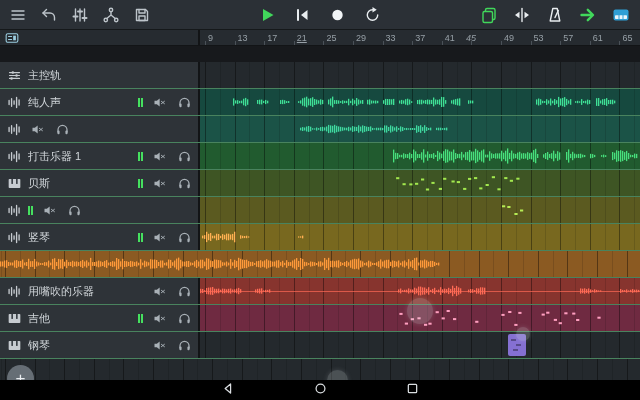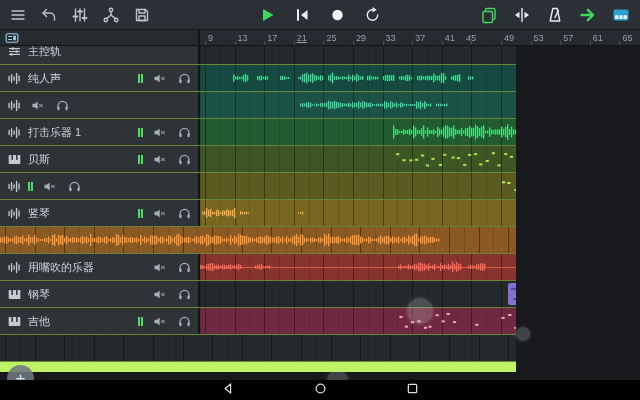--- a/index.html
+++ b/index.html
@@ -11,21 +11,21 @@
   #tb-left{gap:13px;padding-left:9px}
   #tb-center{position:absolute;left:50%;transform:translateX(-50%);gap:17px}
   #tb-right{margin-left:auto;gap:15px;padding-right:10px}
   .icon{display:inline-flex;align-items:center;justify-content:center;line-height:0}
   
   .panel-head{position:absolute;left:0;top:30px;width:200px;height:16px;background:#262b30;border-bottom:1px solid #121416;border-right:2px solid #121416;display:flex;align-items:center;padding-left:5px;z-index:2}
   .ruler{position:absolute;left:200px;top:30px;width:440px;height:16px;background:#262b30;border-bottom:1px solid #121416;overflow:hidden;z-index:2}
   .ruler-label{position:absolute;top:2.5px;font-size:9px;color:#97a0a7}
   .ruler-tick{position:absolute;bottom:0;width:1px;height:4px;background:#4a5158}
   
-  .tracks{position:absolute;top:38px;left:0;width:516px;height:334px;background:#bef264;z-index:1}
+  .tracks{position:absolute;top:62px;left:0;width:640px;height:334px;background:#86efac;z-index:1}
   .track-row{height:27px;display:flex;border-bottom:1px solid rgba(0,0,0,.45)}
   .track-head{width:200px;background:#2e3338;border-right:2px solid #121416;display:flex;align-items:center;gap:6px;padding:0 4px 0 7px}
   .track-name{font-size:11px;color:#d3d8dc;flex:1;white-space:nowrap;overflow:hidden}
   .meter{width:5px;height:9px;margin-right:1px;flex:0 0 auto;
     background:linear-gradient(90deg,#45e05f 0,#45e05f 2px,transparent 2px,transparent 3px,#45e05f 3px,#45e05f 5px)}
   .tbtn{width:19px;display:inline-flex;justify-content:center;flex:0 0 auto}
   .lane{flex:1;position:relative;overflow:hidden;
     background-image:
       repeating-linear-gradient(90deg, rgba(0,0,0,.30) 0 1px, transparent 1px 29.6px),
       repeating-linear-gradient(90deg, rgba(0,0,0,.13) 0 1px, transparent 1px 14.8px);
@@ -1151,56 +1151,20 @@
       </div>
       <div class="track-row">
         <div class="track-head">
           <span class="icon">
             <svg width="15" height="15" viewBox="0 0 18 18" fill="none" stroke="#bdc4ca" stroke-width="1.4" stroke-linecap="round" stroke-linejoin="round">
               <rect x="2" y="3.5" width="14" height="11" rx="1" fill="#c6cbd0" stroke="none"></rect>
               <rect x="5.2" y="3.5" width="2" height="6" fill="#3b4147" stroke="none"></rect>
               <rect x="10.8" y="3.5" width="2" height="6" fill="#3b4147" stroke="none"></rect>
             </svg>
           </span>
-          <span class="track-name">钢琴</span>
-          <span class="tbtn">
-            <span class="icon">
-              <svg width="15" height="15" viewBox="0 0 18 18" fill="none" stroke="#bdc4ca" stroke-width="1.4" stroke-linecap="round" stroke-linejoin="round">
-                <polygon points="3,7 5.8,7 9.2,4.2 9.2,13.8 5.8,11 3,11" fill="#a9b1b7" stroke="none"></polygon>
-                <path d="M11.3 7.6l3.6 2.8M14.9 7.6l-3.6 2.8" stroke="#a9b1b7" stroke-width="1.2"></path>
-              </svg>
-            </span>
-          </span>
-          <span class="tbtn">
-            <span class="icon">
-              <svg width="15" height="15" viewBox="0 0 18 18" fill="none" stroke="#bdc4ca" stroke-width="1.4" stroke-linecap="round" stroke-linejoin="round">
-                <path d="M3.6 12V9.4a5.4 5.4 0 0 1 10.8 0V12" stroke="#a9b1b7" stroke-width="1.5"></path>
-                <rect x="2.9" y="10.3" width="2.6" height="4.4" rx="1.1" fill="#a9b1b7" stroke="none"></rect>
-                <rect x="12.5" y="10.3" width="2.6" height="4.4" rx="1.1" fill="#a9b1b7" stroke="none"></rect>
-              </svg>
-            </span>
-          </span>
-        </div>
-        <div class="lane" style="background-color: rgb(36, 41, 45);">
-          <div class="clip-block" style="left: 308px; width: 18px; background: rgb(142, 119, 224);"><svg width="18" height="22">
-              <rect x="3" y="5" width="5" height="2" fill="rgba(0,0,0,.35)"></rect>
-              <rect x="8" y="10" width="5" height="2" fill="rgba(0,0,0,.35)"></rect>
-              <rect x="5" y="15" width="5" height="2" fill="rgba(0,0,0,.35)"></rect>
-            </svg></div>
-        </div>
-      </div>
-      <div class="track-row">
-        <div class="track-head">
-          <span class="icon">
-            <svg width="15" height="15" viewBox="0 0 18 18" fill="none" stroke="#bdc4ca" stroke-width="1.4" stroke-linecap="round" stroke-linejoin="round">
-              <rect x="2" y="3.5" width="14" height="11" rx="1" fill="#c6cbd0" stroke="none"></rect>
-              <rect x="5.2" y="3.5" width="2" height="6" fill="#3b4147" stroke="none"></rect>
-              <rect x="10.8" y="3.5" width="2" height="6" fill="#3b4147" stroke="none"></rect>
-            </svg>
-          </span>
           <span class="track-name">吉他</span>
           <span class="meter"></span>
           <span class="tbtn">
             <span class="icon">
               <svg width="15" height="15" viewBox="0 0 18 18" fill="none" stroke="#bdc4ca" stroke-width="1.4" stroke-linecap="round" stroke-linejoin="round">
                 <polygon points="3,7 5.8,7 9.2,4.2 9.2,13.8 5.8,11 3,11" fill="#a9b1b7" stroke="none"></polygon>
                 <path d="M11.3 7.6l3.6 2.8M14.9 7.6l-3.6 2.8" stroke="#a9b1b7" stroke-width="1.2"></path>
               </svg>
             </span>
           </span>
@@ -1244,20 +1208,56 @@
               <rect x="24.3" y="3.3" width="3.2" height="2" fill="#ff9fc0"></rect>
               <rect x="32.2" y="3.6" width="3.2" height="2" fill="#ff9fc0"></rect>
               <rect x="36.1" y="10.0" width="3.2" height="2" fill="#ff9fc0"></rect>
             </svg></span>
           <span class="clip" style="left: 395px;"><svg width="8" height="18">
               <rect x="2.4" y="7.7" width="3.2" height="2" fill="#ff9fc0"></rect>
             </svg></span>
         </div>
       </div>
       <div class="track-row">
+        <div class="track-head">
+          <span class="icon">
+            <svg width="15" height="15" viewBox="0 0 18 18" fill="none" stroke="#bdc4ca" stroke-width="1.4" stroke-linecap="round" stroke-linejoin="round">
+              <rect x="2" y="3.5" width="14" height="11" rx="1" fill="#c6cbd0" stroke="none"></rect>
+              <rect x="5.2" y="3.5" width="2" height="6" fill="#3b4147" stroke="none"></rect>
+              <rect x="10.8" y="3.5" width="2" height="6" fill="#3b4147" stroke="none"></rect>
+            </svg>
+          </span>
+          <span class="track-name">钢琴</span>
+          <span class="tbtn">
+            <span class="icon">
+              <svg width="15" height="15" viewBox="0 0 18 18" fill="none" stroke="#bdc4ca" stroke-width="1.4" stroke-linecap="round" stroke-linejoin="round">
+                <polygon points="3,7 5.8,7 9.2,4.2 9.2,13.8 5.8,11 3,11" fill="#a9b1b7" stroke="none"></polygon>
+                <path d="M11.3 7.6l3.6 2.8M14.9 7.6l-3.6 2.8" stroke="#a9b1b7" stroke-width="1.2"></path>
+              </svg>
+            </span>
+          </span>
+          <span class="tbtn">
+            <span class="icon">
+              <svg width="15" height="15" viewBox="0 0 18 18" fill="none" stroke="#bdc4ca" stroke-width="1.4" stroke-linecap="round" stroke-linejoin="round">
+                <path d="M3.6 12V9.4a5.4 5.4 0 0 1 10.8 0V12" stroke="#a9b1b7" stroke-width="1.5"></path>
+                <rect x="2.9" y="10.3" width="2.6" height="4.4" rx="1.1" fill="#a9b1b7" stroke="none"></rect>
+                <rect x="12.5" y="10.3" width="2.6" height="4.4" rx="1.1" fill="#a9b1b7" stroke="none"></rect>
+              </svg>
+            </span>
+          </span>
+        </div>
+        <div class="lane" style="background-color: rgb(36, 41, 45);">
+          <div class="clip-block" style="left: 308px; width: 18px; background: rgb(142, 119, 224);"><svg width="18" height="22">
+              <rect x="3" y="5" width="5" height="2" fill="rgba(0,0,0,.35)"></rect>
+              <rect x="8" y="10" width="5" height="2" fill="rgba(0,0,0,.35)"></rect>
+              <rect x="5" y="15" width="5" height="2" fill="rgba(0,0,0,.35)"></rect>
+            </svg></div>
+        </div>
+      </div>
+      <div class="track-row">
         <div class="lane" style="background-color: rgb(36, 41, 45);"></div>
       </div>
     </div>
 
   <div class="fab">
     <span>+</span>
   </div>
 
   <nav class="navbar">
       <span><span class="icon">

